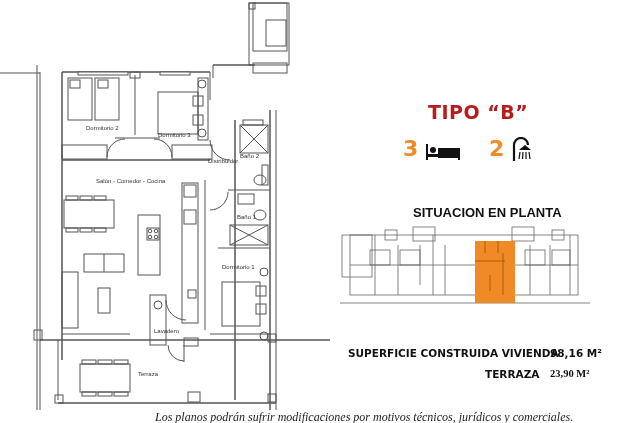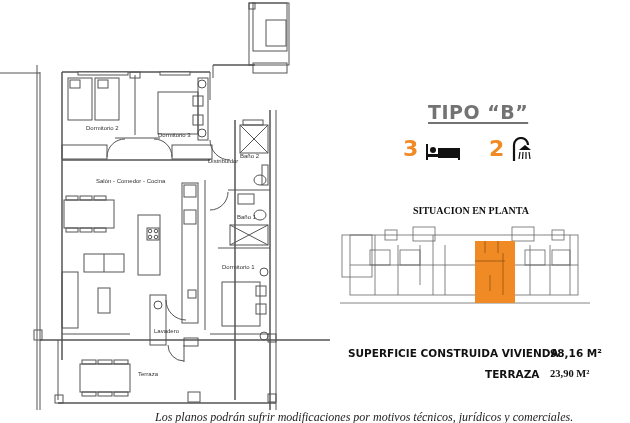--- a/index.html
+++ b/index.html
@@ -1,22 +1,22 @@
 <!DOCTYPE html>
 <html><head>
 <meta charset="utf-8">
 <style>
   html,body{margin:0;padding:0;background:#fff;}
   body{width:630px;height:423px;position:relative;overflow:hidden;font-family:"Liberation Sans",sans-serif;color:#111;}
   .abs{position:absolute;}
   svg{position:absolute;left:0;top:0;}
   .room-label{position:absolute;font-family:"Liberation Sans",sans-serif;font-size:6px;color:#333;white-space:nowrap;}
-  .tipo{position:absolute;left:428px;top:101px;font-family:"DejaVu Sans",sans-serif;font-weight:bold;font-size:19px;letter-spacing:0.5px;text-decoration:underline;text-underline-offset:3px;text-decoration-thickness:2px;color:#737373;}
+  .tipo{position:absolute;left:428px;top:101px;font-family:"DejaVu Sans",sans-serif;font-weight:bold;font-size:19px;letter-spacing:0.5px;text-underline-offset:3px;text-decoration-thickness:2px;color:#b91c1c;}
   .count{position:absolute;font-family:"DejaVu Sans",sans-serif;font-weight:bold;font-size:22px;color:#f08a24;}
-  .sit-title{position:absolute;left:413px;top:205px;font-family:Liberation Serif, serif;font-weight:bold;font-size:10px;color:#111;}
+  .sit-title{position:absolute;left:413px;top:205px;font-family:Liberation Sans, sans-serif;font-weight:bold;font-size:13px;color:#111;}
   .surf{position:absolute;font-family:"DejaVu Sans",sans-serif;font-weight:bold;font-size:10.5px;color:#111;white-space:nowrap;}
   .disclaimer{position:absolute;left:155px;top:410px;font-family:Liberation Serif, serif;font-style:italic;font-size:12px;color:#222;white-space:nowrap;}
 </style>
 </head>
 <body>
 
 <div class="abs" style="left:0;top:0;width:330px;height:410px;">
   <svg width="330" height="410" viewBox="0 0 330 410">
     <g stroke="#555" fill="none" stroke-width="1">
 

